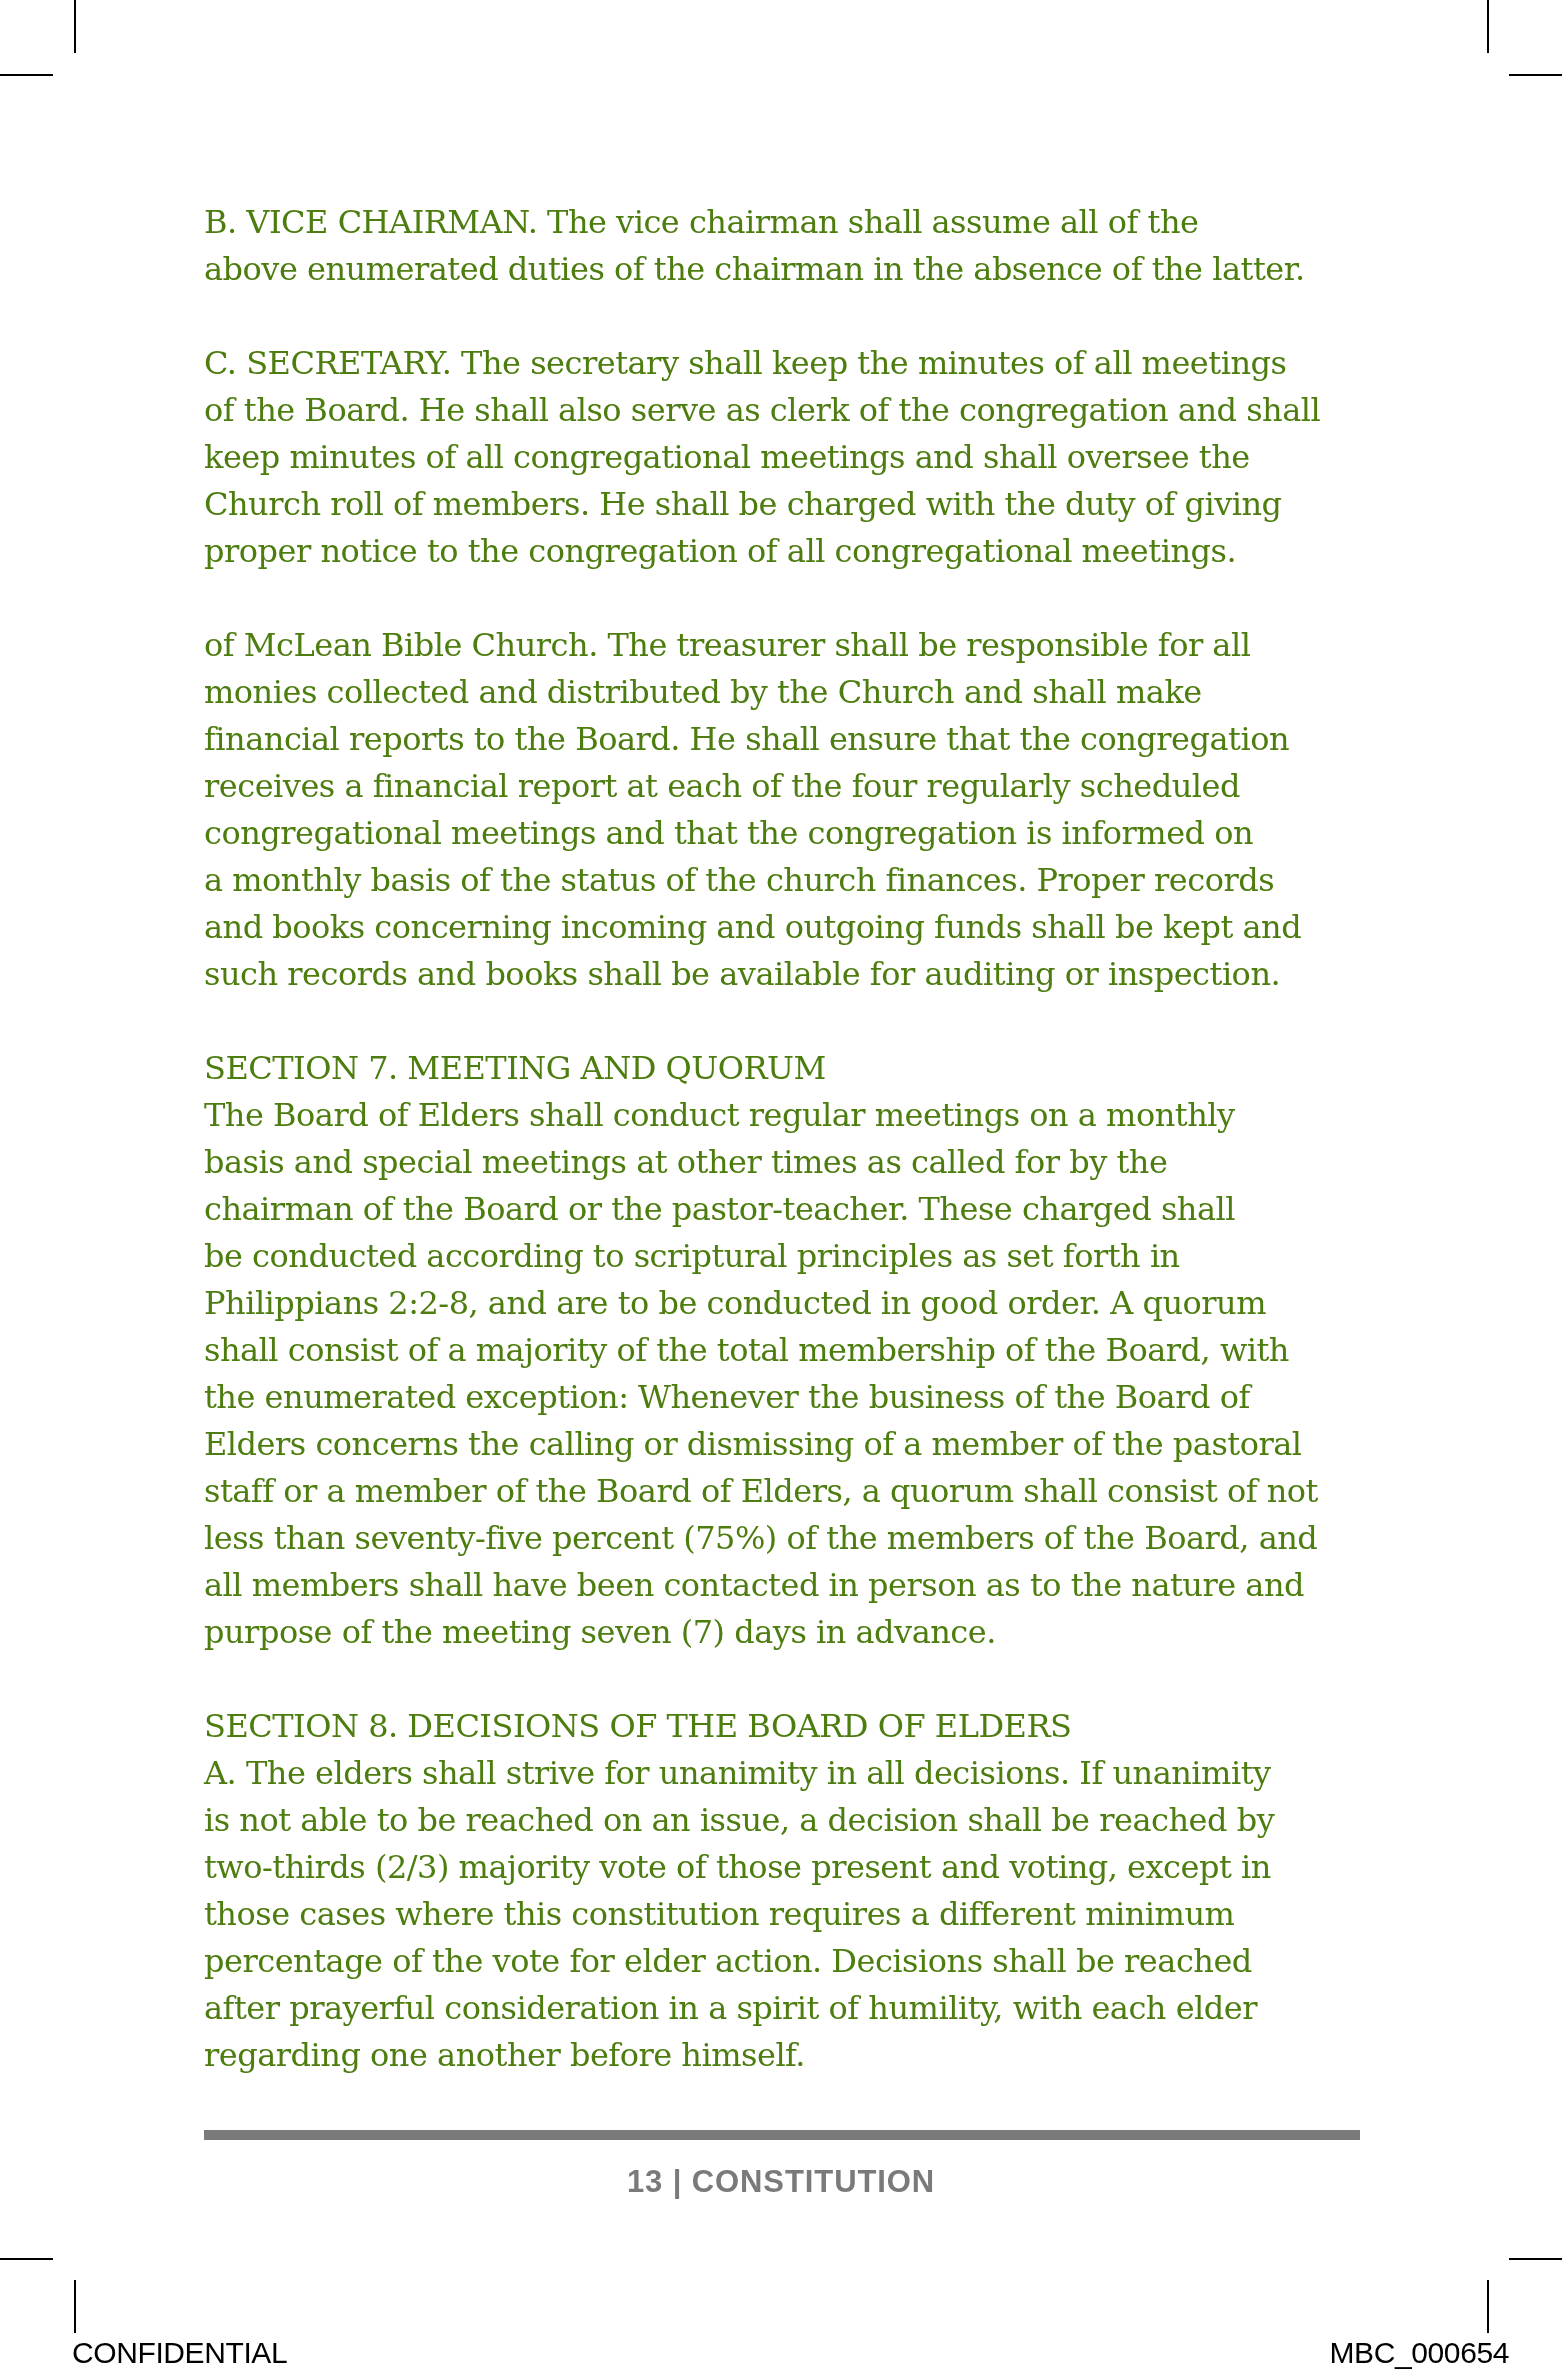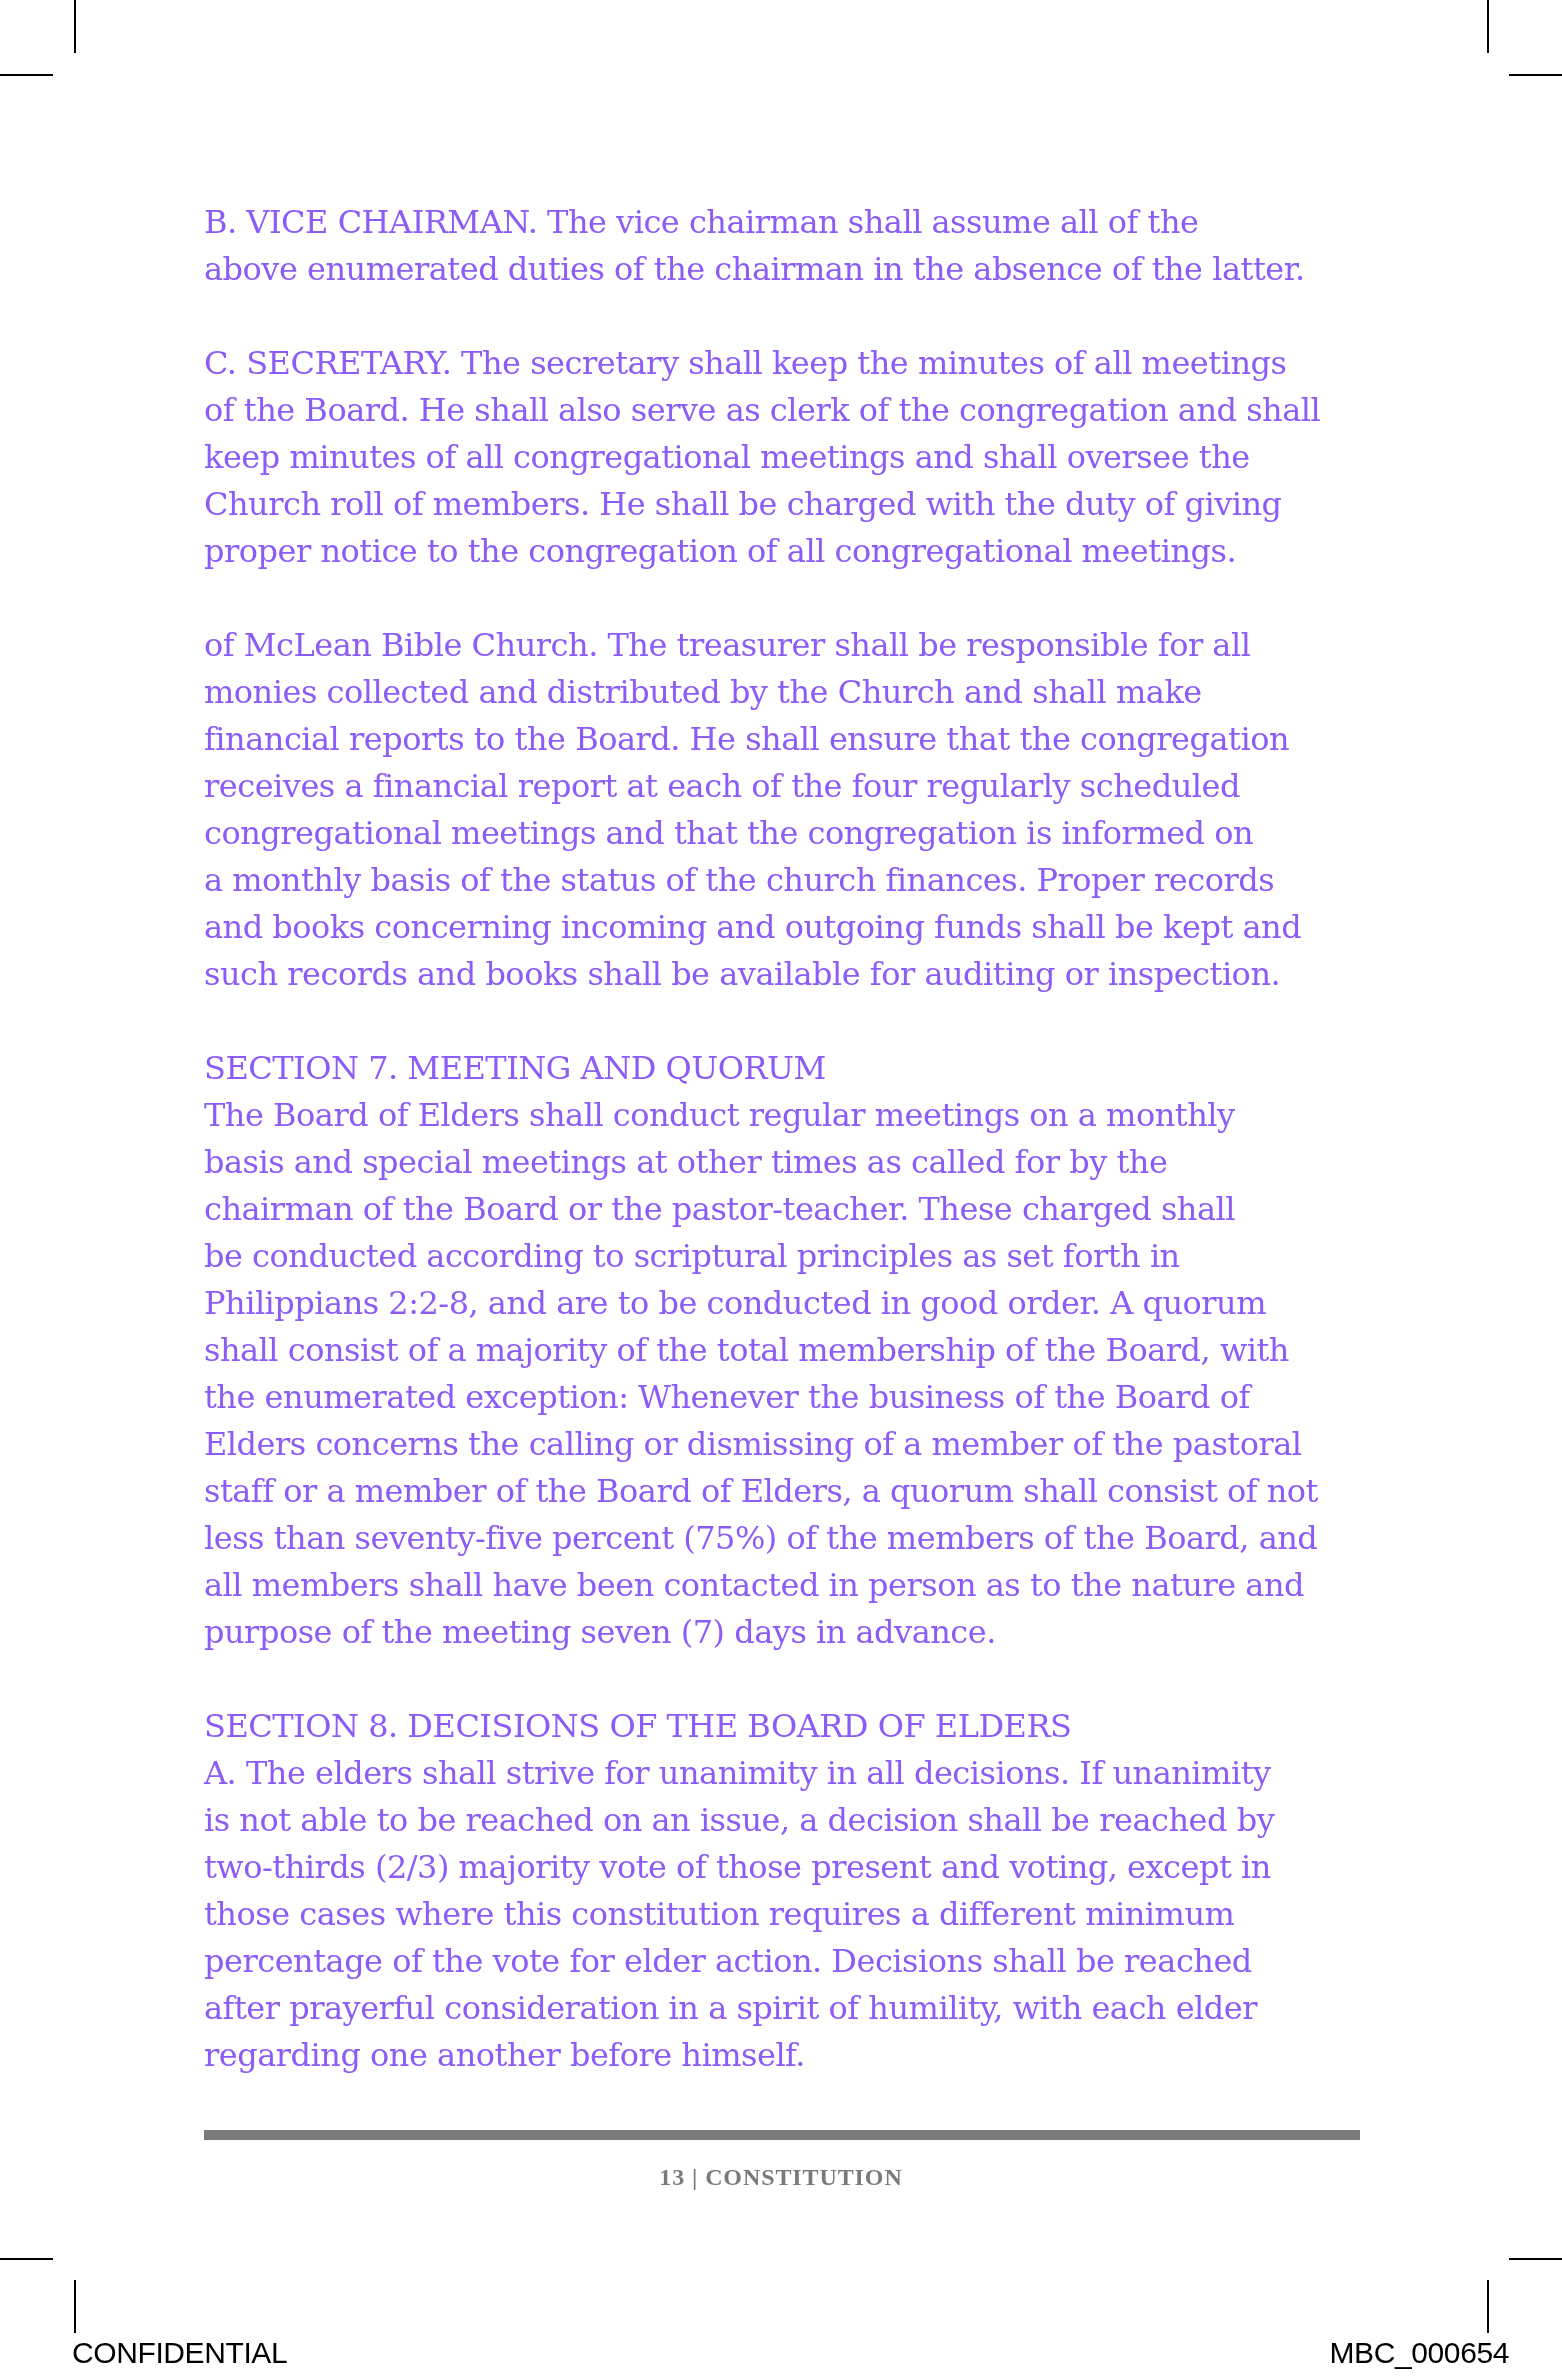--- a/index.html
+++ b/index.html
@@ -3,32 +3,32 @@
 <meta charset="utf-8">
 <style>
   html, body { margin: 0; padding: 0; background: #ffffff; }
   body { width: 1562px; height: 2377px; position: relative; overflow: hidden; }
   .crop { position: absolute; background: #000; }
   .v { width: 1.7px; }
   .h { height: 1.7px; }
   .content {
     position: absolute; left: 204px; top: 199px; width: 1181px;
     font-family: "DejaVu Serif", serif; font-size: 32px; line-height: 47px;
-    color: #8b5cf6; letter-spacing: -0.5px;
+    color: #4d7c0f; letter-spacing: -0.5px;
   }
   .para { margin: 0 0 47px 0; }
   .line { display: block; white-space: nowrap; }
   .section-heading { display: block; white-space: nowrap; }
   .rule {
     position: absolute; left: 204px; top: 2130px; width: 1156px; height: 10.3px;
     background: #7a7a7a;
   }
   .footer-page {
     position: absolute; left: 0; width: 1562px; top: 2164px; text-align: center;
-    font-family: Liberation Serif, serif; font-weight: bold; font-size: 24px;
+    font-family: Liberation Sans, sans-serif; font-weight: bold; font-size: 31px;
     color: #7a7a7a; letter-spacing: 0.9px;
   }
   .stamp {
     position: absolute; top: 2336px; font-family: "Liberation Sans", sans-serif;
     font-size: 30px; color: #000; letter-spacing: -0.4px;
   }
 </style>
 </head>
 <body>
 

